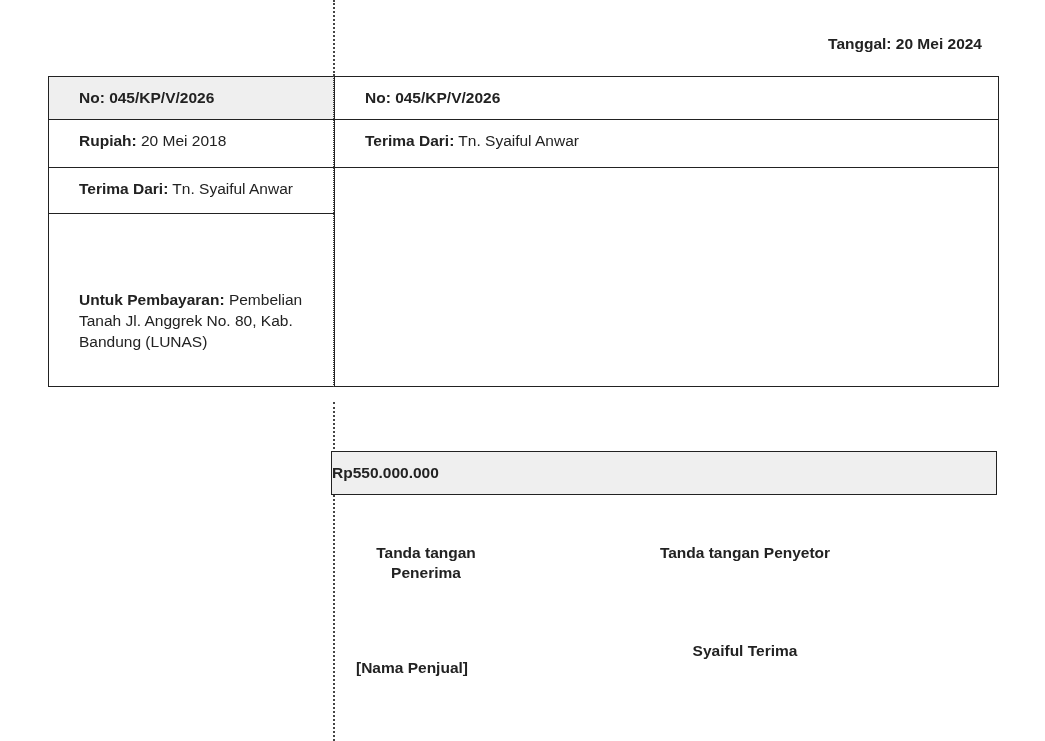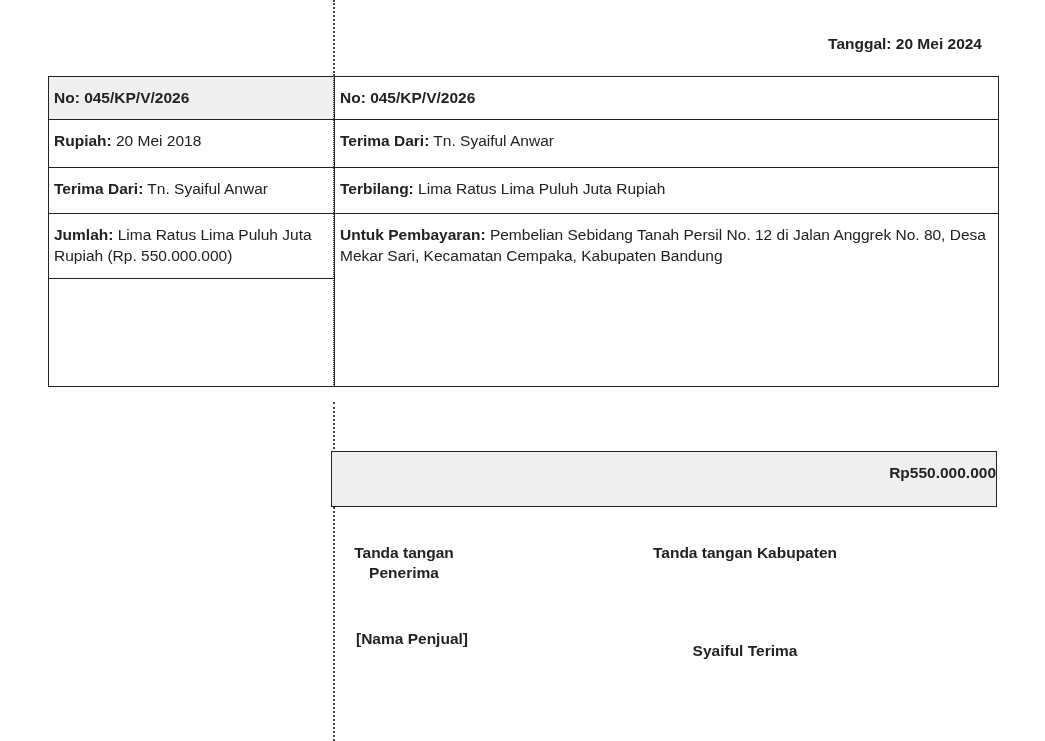--- a/index.html
+++ b/index.html
@@ -6,68 +6,62 @@
   body { width: 1045px; height: 741px; position: relative; overflow: hidden;
          font-family: "Liberation Sans", sans-serif; color: #222; font-size: 15.5px; }
   .cutline { position: absolute; left: 333px; width: 0; border-left: 2px dotted #444; }
   .top-date { position: absolute; top: 35px; right: 63px; font-weight: bold; font-size: 15.5px; }
   .tbl { position: absolute; left: 48px; top: 76px; width: 951px; height: 311px;
          border: 1px solid #222; box-sizing: border-box; }
   .col { position: absolute; top: 0; bottom: 0; }
   .col.left { left: 0; width: 285px; }
   .col.right { left: 285px; right: 0; border-left: 1px solid #222; }
   .cell { position: absolute; left: 0; right: 0; box-sizing: border-box;
-          padding: 10px 5px; line-height: 21px; border-bottom: 1px solid #222; }
+          padding: 10px 30px; line-height: 21px; border-bottom: 1px solid #222; }
   .cell.last { border-bottom: none; }
   .cell.shaded { background: #efefef; }
   .b { font-weight: bold; }
-  .amount-box { position: absolute; left: 331px; top: 451px; width: 666px; height: 56px;
+  .amount-box { position: absolute; left: 331px; top: 451px; width: 666px; height: 44px;
                 box-sizing: border-box; border: 1px solid #222; background: #efefef;
-                text-align: right; line-height: 42px; font-weight: bold; }
+                text-align: left; line-height: 42px; font-weight: bold; }
   .sig { position: absolute; font-weight: bold; text-align: center; line-height: 20px; }
 </style>
 </head>
 <body>
 
 <div class="top-date">Tanggal: 20 Mei 2024</div>
 
 <div class="tbl">
   <div class="col left">
     <div class="cell shaded" style="top:0;height:43px;">
       <span class="b">No: 045/KP/V/2026</span>
     </div>
     <div class="cell" style="top:43px;height:48px;">
       <span class="b">Rupiah:</span><span> 20 Mei 2018</span>
     </div>
     <div class="cell" style="top:91px;height:46px;">
       <span class="b">Terima Dari:</span><span> Tn. Syaiful Anwar</span>
     </div>
-    <div class="cell" style="top:137px;height:65px;">
-      <span class="b">Jumlah:</span><span> Lima Ratus Lima Puluh Juta Rupiah (Rp. 550.000.000)</span>
+    <div class="cell last" style="top:202px;bottom:0;">
+      <span class="b">Untuk Pembayaran:</span><span> Pembelian Tanah Jl. Anggrek No. 80, Kab. Bandung (LUNAS)</span>
     </div>
   </div>
 
   <div class="col right">
     <div class="cell" style="top:0;height:43px;">
       <span class="b">No: 045/KP/V/2026</span>
     </div>
     <div class="cell" style="top:43px;height:48px;">
       <span class="b">Terima Dari:</span><span> Tn. Syaiful Anwar</span>
     </div>
-    <div class="cell" style="top:91px;height:46px;">
-      <span class="b">Terbilang:</span><span> Lima Ratus Lima Puluh Juta Rupiah</span>
-    </div>
-    <div class="cell last" style="top:137px;bottom:0;">
-      <span class="b">Untuk Pembayaran:</span><span> Pembelian Sebidang Tanah Persil No. 12 di Jalan Anggrek No. 80, Desa Mekar Sari, Kecamatan Cempaka, Kabupaten Bandung</span>
-    </div>
   </div>
 </div>
 
 <div class="cutline" style="top:0;height:76px;"></div>
 <div class="cutline" style="top:76px;height:311px;border-left-width:1px;"></div>
 <div class="cutline" style="top:402px;height:339px;"></div>
 
 <div class="amount-box">Rp550.000.000</div>
 
-<div class="sig" style="left:344px;top:543px;width:120px;">Tanda tangan Penerima</div>
-<div class="sig" style="left:340px;top:629px;width:144px;">[Nama Penjual]</div>
-<div class="sig" style="left:640px;top:543px;width:210px;">Tanda tangan Kabupaten</div>
+<div class="sig" style="left:366px;top:543px;width:120px;">Tanda tangan Penerima</div>
+<div class="sig" style="left:340px;top:658px;width:144px;">[Nama Penjual]</div>
+<div class="sig" style="left:640px;top:543px;width:210px;">Tanda tangan Penyetor</div>
 <div class="sig" style="left:660px;top:641px;width:170px;">Syaiful Terima</div>
 
 </body></html>

